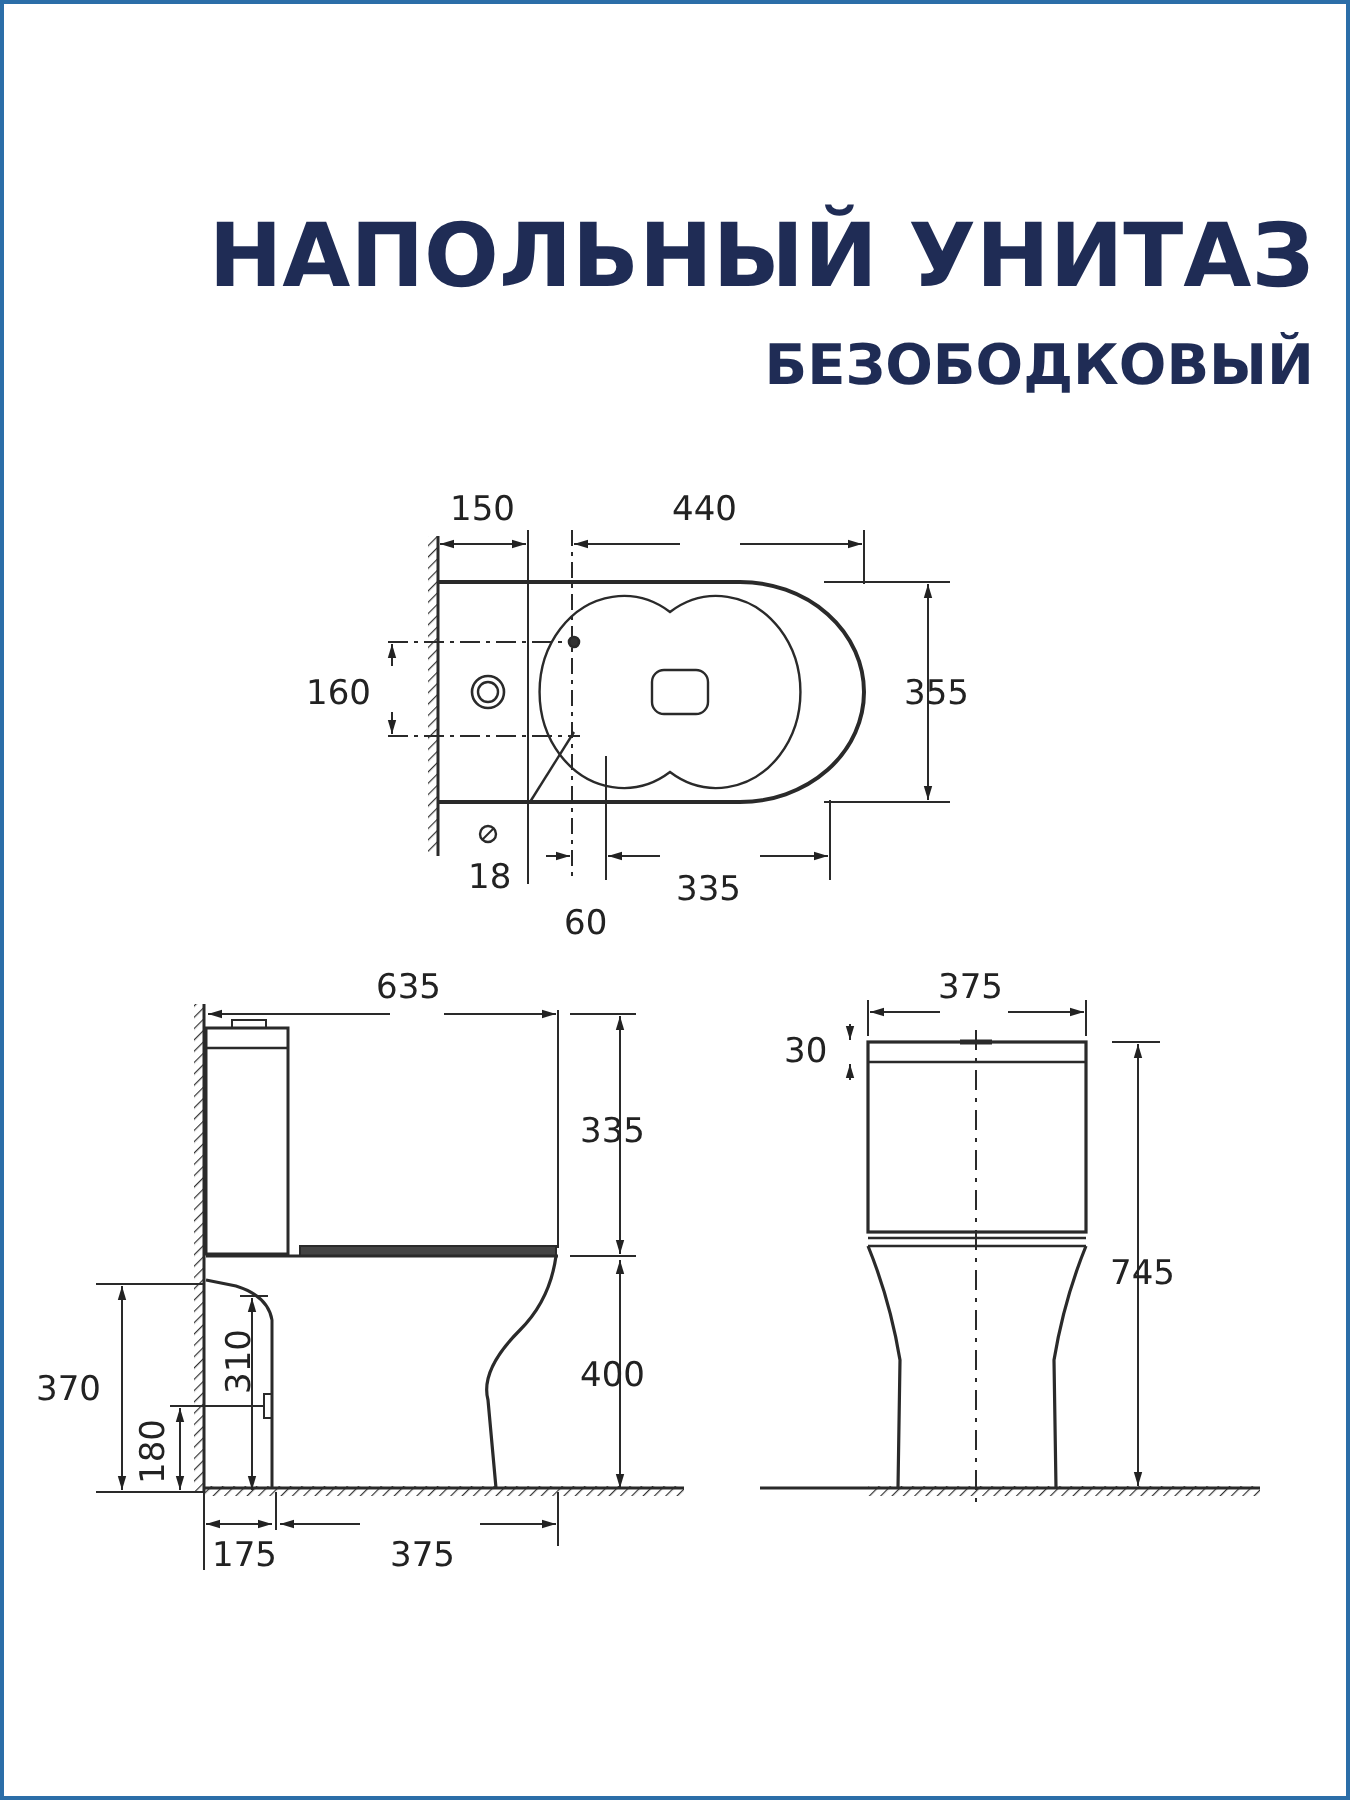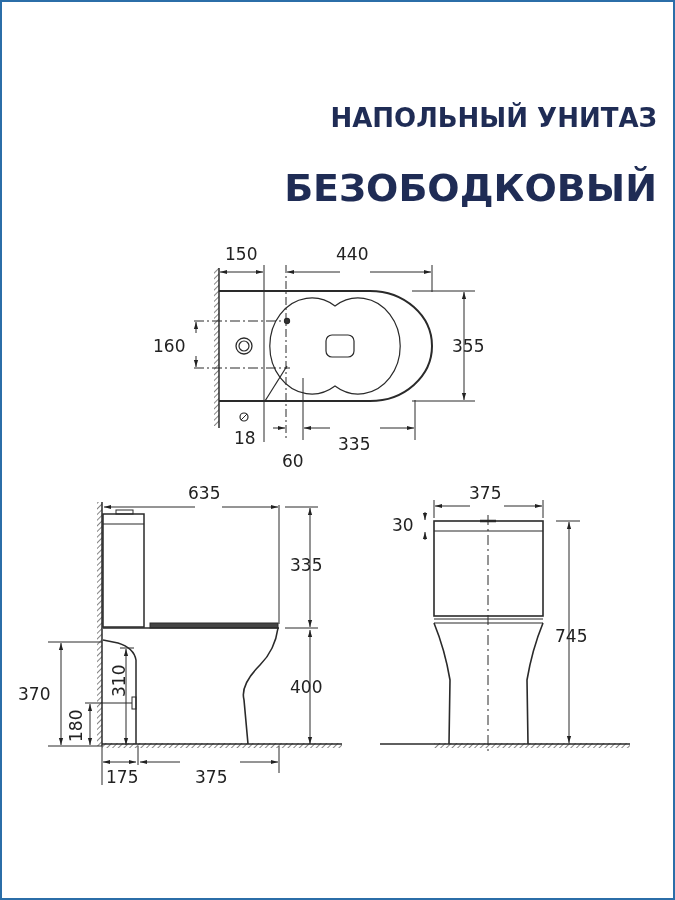--- a/index.html
+++ b/index.html
@@ -1,20 +1,20 @@
 <!DOCTYPE html>
 <html><head>
 <meta charset="utf-8">
 <style>
   html, body { margin: 0; padding: 0; }
   body { width: 675px; height: 900px; position: relative; background: #ffffff; overflow: hidden; }
   .frame { position: absolute; left: 0; top: 0; width: 675px; height: 900px; box-sizing: border-box; border: 2px solid #2b6ea8; background: #ffffff; }
   .title { position: absolute; right: 18px; font-family: "DejaVu Sans", sans-serif; font-weight: bold; color: #1f2c55; letter-spacing: 0px; white-space: nowrap; }
-  .t1 { top: 103px; font-size: 26px; margin-left: 10px; }
-  .t2 { top: 166px; font-size: 38px; }
+  .t1 { top: 103px; font-size: 44px; margin-left: 10px; }
+  .t2 { top: 166px; font-size: 28px; }
   svg.drawing { position: absolute; left: 0; top: 0; }
   .dim { font-family: "DejaVu Sans", sans-serif; font-size: 17px; fill: #222; }
 </style>
 </head>
 <body>
 
 <div class="frame"></div>
 
 <div class="title t1">НАПОЛЬНЫЙ УНИТАЗ</div>
 <div class="title t2">БЕЗОБОДКОВЫЙ</div>

